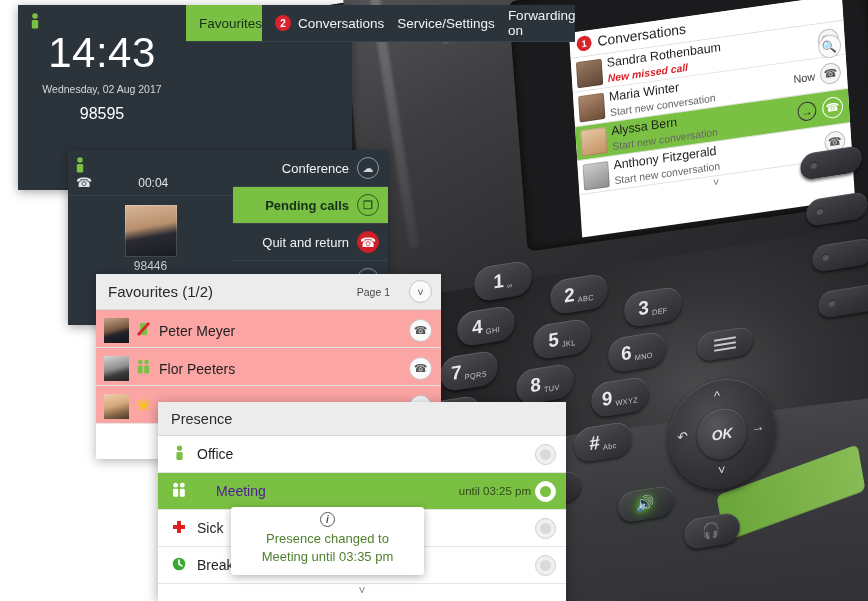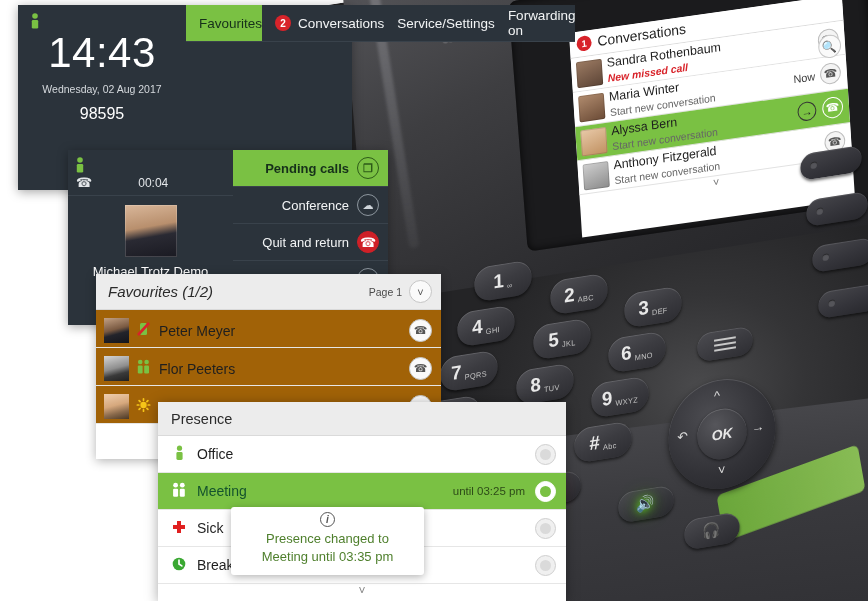--- a/index.html
+++ b/index.html
@@ -311,33 +311,33 @@
     width: 345px; height: 185px;
     background: #fff;
     box-shadow: 0 2px 10px rgba(0,0,0,.3);
     overflow: hidden;
   }
   .fav-head {
     height: 36px; background: #ececec;
     display: flex; align-items: center; justify-content: space-between;
     padding: 0 9px 0 12px; border-bottom: 1px solid #d9d9d9;
   }
-  .fav-title { font-size: 15px; color: #2a2a2a; font-style: italic; }
-  .fav-right { display: flex; align-items: center; gap: 7px; }
+  .fav-title { font-size: 15px; color: #2a2a2a; }
+  .fav-right { display: flex; align-items: center; gap: 19px; }
   .fav-page { font-size: 10.5px; color: #4a4a4a; }
   .circ-btn {
     width: 23px; height: 23px; border-radius: 50%;
     border: 1px solid #c5c5c5; background: #fafafa;
     display: flex; align-items: center; justify-content: center;
     font-size: 11px; color: #555;
   }
   .fav-row {
     height: 38px; display: flex; align-items: center;
     padding: 4px 9px 0 8px; border-bottom: 1px solid #e6e6e6;
-    background: #a16207;
+    background: #fca5a5;
   }
   .fav-av { width: 25px; height: 25px; flex: 0 0 auto; margin-right: 7px; }
   .fav-av.p1 { background: linear-gradient(165deg, #c3a184 0%, #7a5a42 45%, #23242b 62%, #14151b 100%); }
   .fav-av.p2 { background: linear-gradient(165deg, #d6d6d6 0%, #8e8e8e 48%, #3a3a3a 70%, #202020 100%); }
   .fav-av.p3 { background: linear-gradient(165deg, #f0cfae 0%, #d6a87d 45%, #8a6a4c 72%, #4a3826 100%); }
   .pres-ic { width: 15px; margin-right: 8px; flex: 0 0 auto; text-align: center; }
   .fav-name { flex: 1 1 auto; font-size: 14px; color: #1f1f1f; }
   .fav-foot { text-align: center; font-size: 13px; color: #333; padding-top: 9px; }
 
   
@@ -354,22 +354,22 @@
     font-size: 14.5px; color: #2b2b2b;
   }
   .pres-row {
     height: 37px; display: flex; align-items: center;
     padding: 0 10px 0 12px; border-bottom: 1px solid #e6e6e6;
     background: #fff;
   }
   .pres-row.sel { background: #7ac143; }
   .pres-ico { width: 18px; margin-right: 9px; flex: 0 0 auto; font-size: 14px; text-align: center; }
   .pres-label { flex: 1 1 auto; font-size: 14px; color: #1f1f1f; }
-  .pres-row.sel .pres-label { color: #14532d; }
-  .pres-until { font-size: 11.5px; color: #2d4a18; margin-right: 10px; padding-left: 36px; }
+  .pres-row.sel .pres-label { color: #4c1d95; margin-left: 19px; }
+  .pres-until { font-size: 11.5px; color: #2d4a18; margin-right: 4px; padding-left: 36px; }
   .radio {
     width: 21px; height: 21px; border-radius: 50%;
     background: #f0f0f0; border: 1px solid #cfcfcf; flex: 0 0 auto;
     display: flex; align-items: center; justify-content: center;
   }
   .radio i { width: 11px; height: 11px; border-radius: 50%; background: #dadada; display: block; }
   .radio.on { background: #fff; border-color: #fff; }
   .radio.on i { background: #7ac143; }
   .pres-chev { text-align: center; font-size: 12px; color: #888; line-height: 14px; }
 
@@ -560,31 +560,30 @@
     <div class="call-left">
       <svg class="call-status" width="10" height="16" viewBox="0 0 10 16">
         <circle cx="5" cy="3" r="2.8" fill="#7ac143"></circle>
           <rect x="1.8" y="7" width="6.4" height="8.5" rx="1.3" fill="#7ac143"></rect>
       </svg>
       <div class="call-bar">
         <span style="font-size:13px;">☎</span>
         <span class="dur">00:04</span>
       </div>
       <div class="call-photo"></div>
-      <div class="call-name">Michael Trotz Demo</div>
       <div class="call-num">98446</div>
     </div>
     <div class="call-menu">
+      <div class="cm-item">
+        <span>Conference</span>
+        <span class="cm-ic">☁</span>
+      </div>
       <div class="cm-item active">
         <span>Pending calls</span>
         <span class="cm-ic">❐</span>
-      </div>
-      <div class="cm-item">
-        <span>Conference</span>
-        <span class="cm-ic">☁</span>
       </div>
       <div class="cm-item">
         <span>Quit and return</span>
         <span class="cm-ic red">☎</span>
       </div>
       <div class="cm-item">
         <span>Transfer/Consult</span>
         <span class="cm-ic">⇄</span>
       </div>
     </div>

